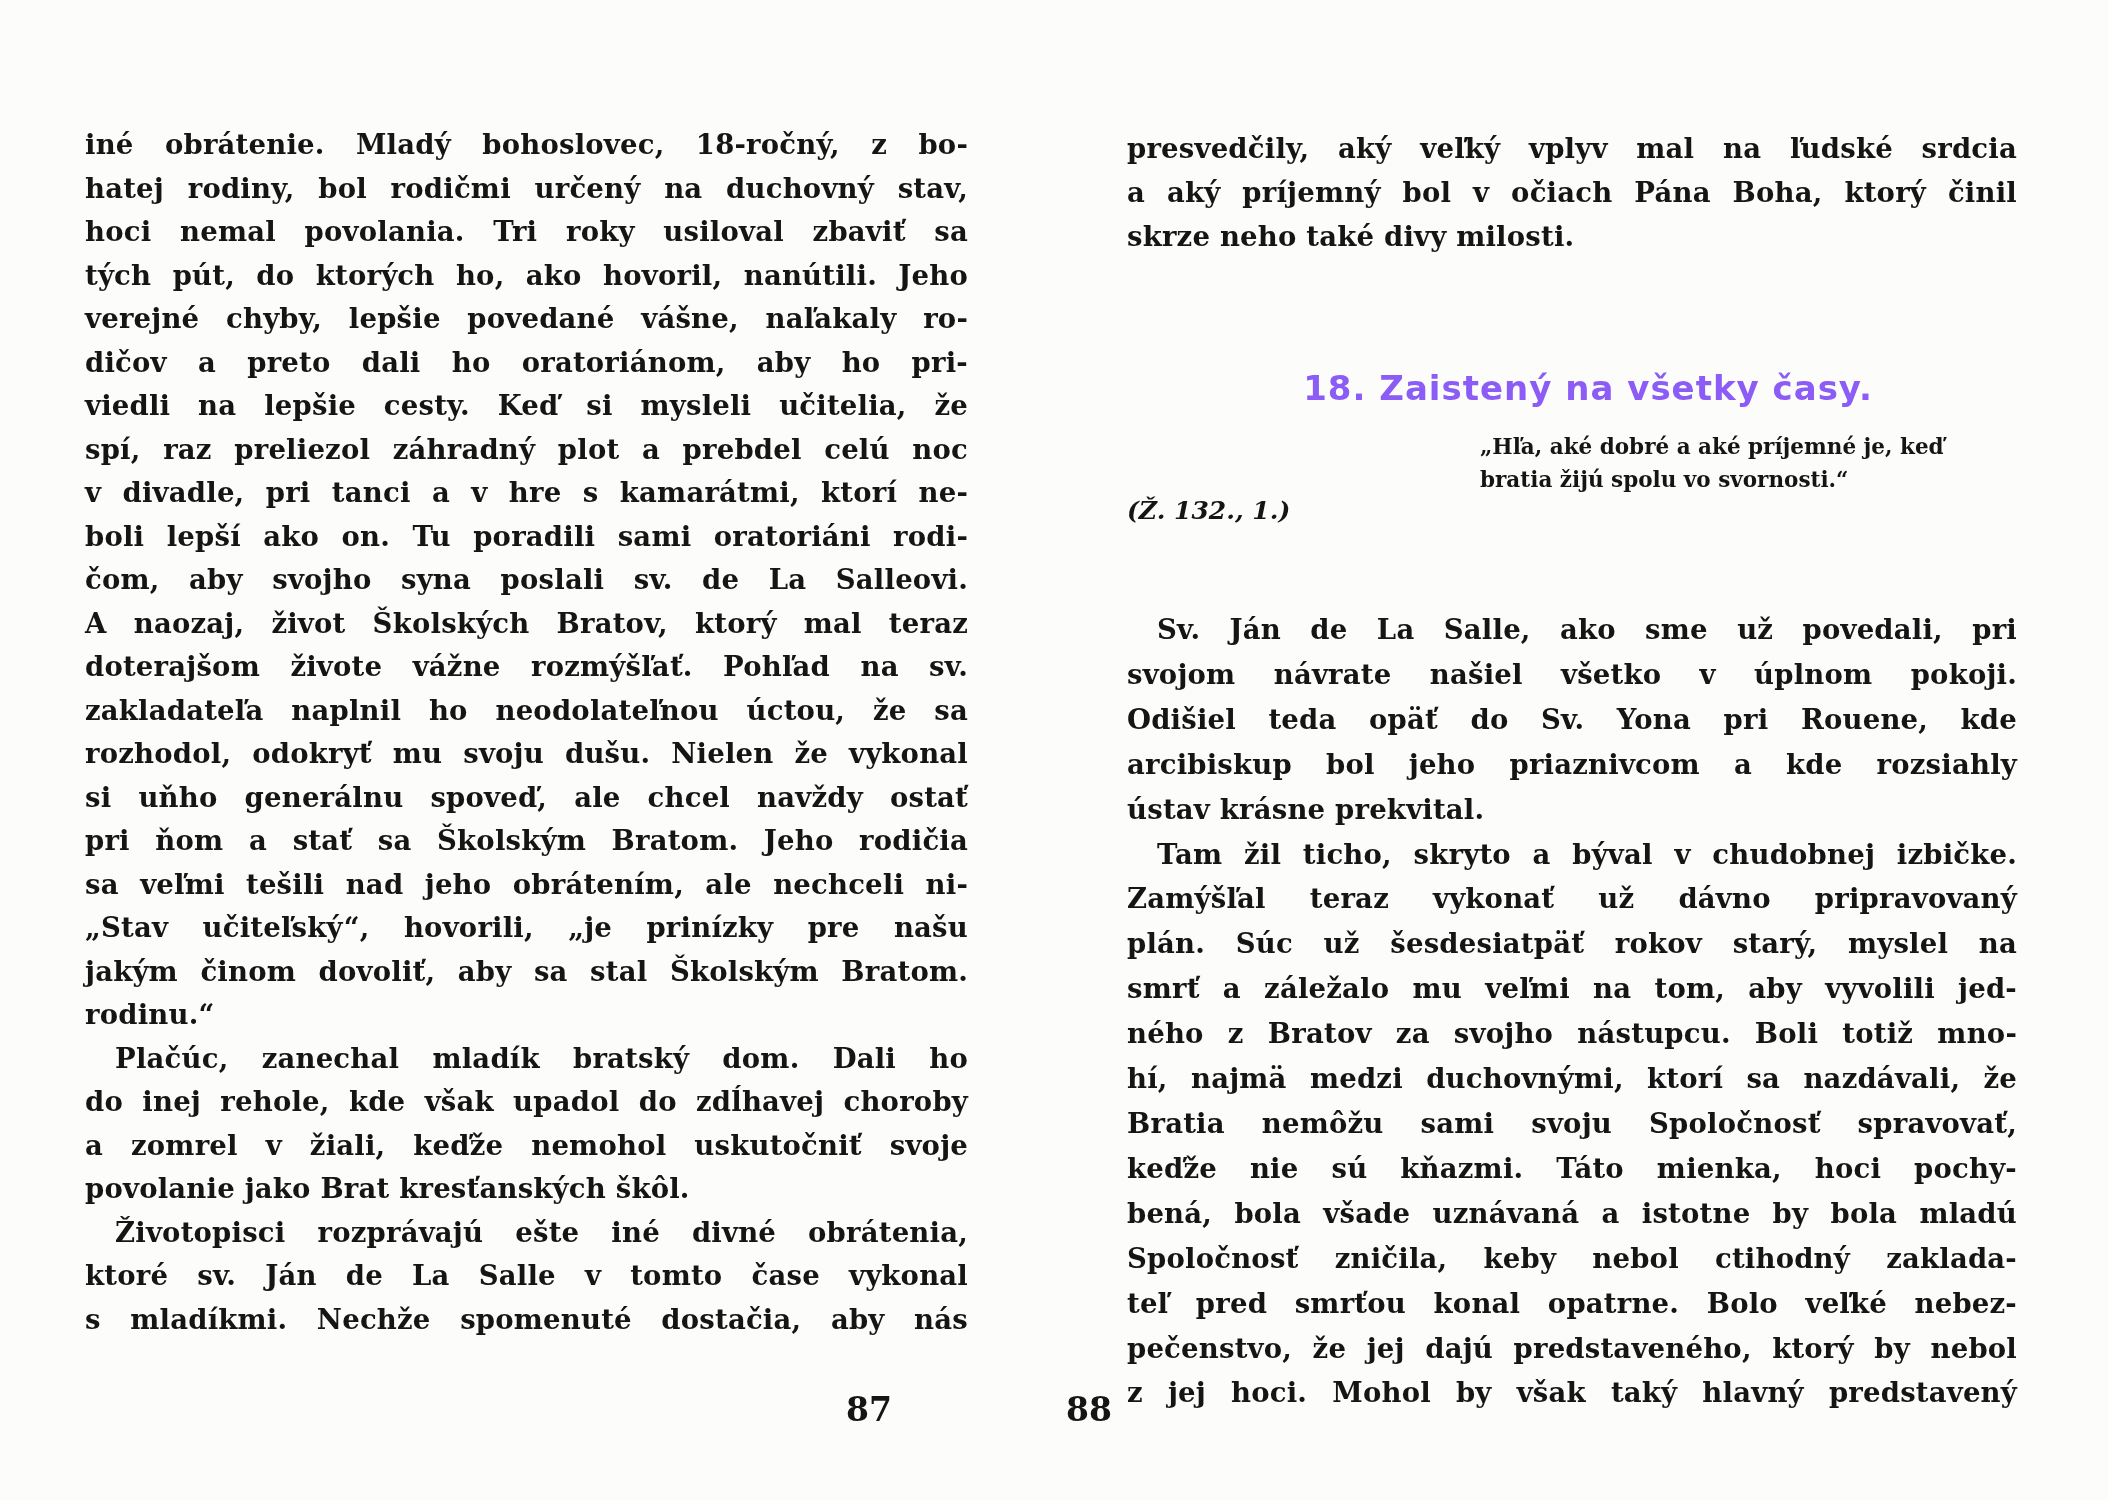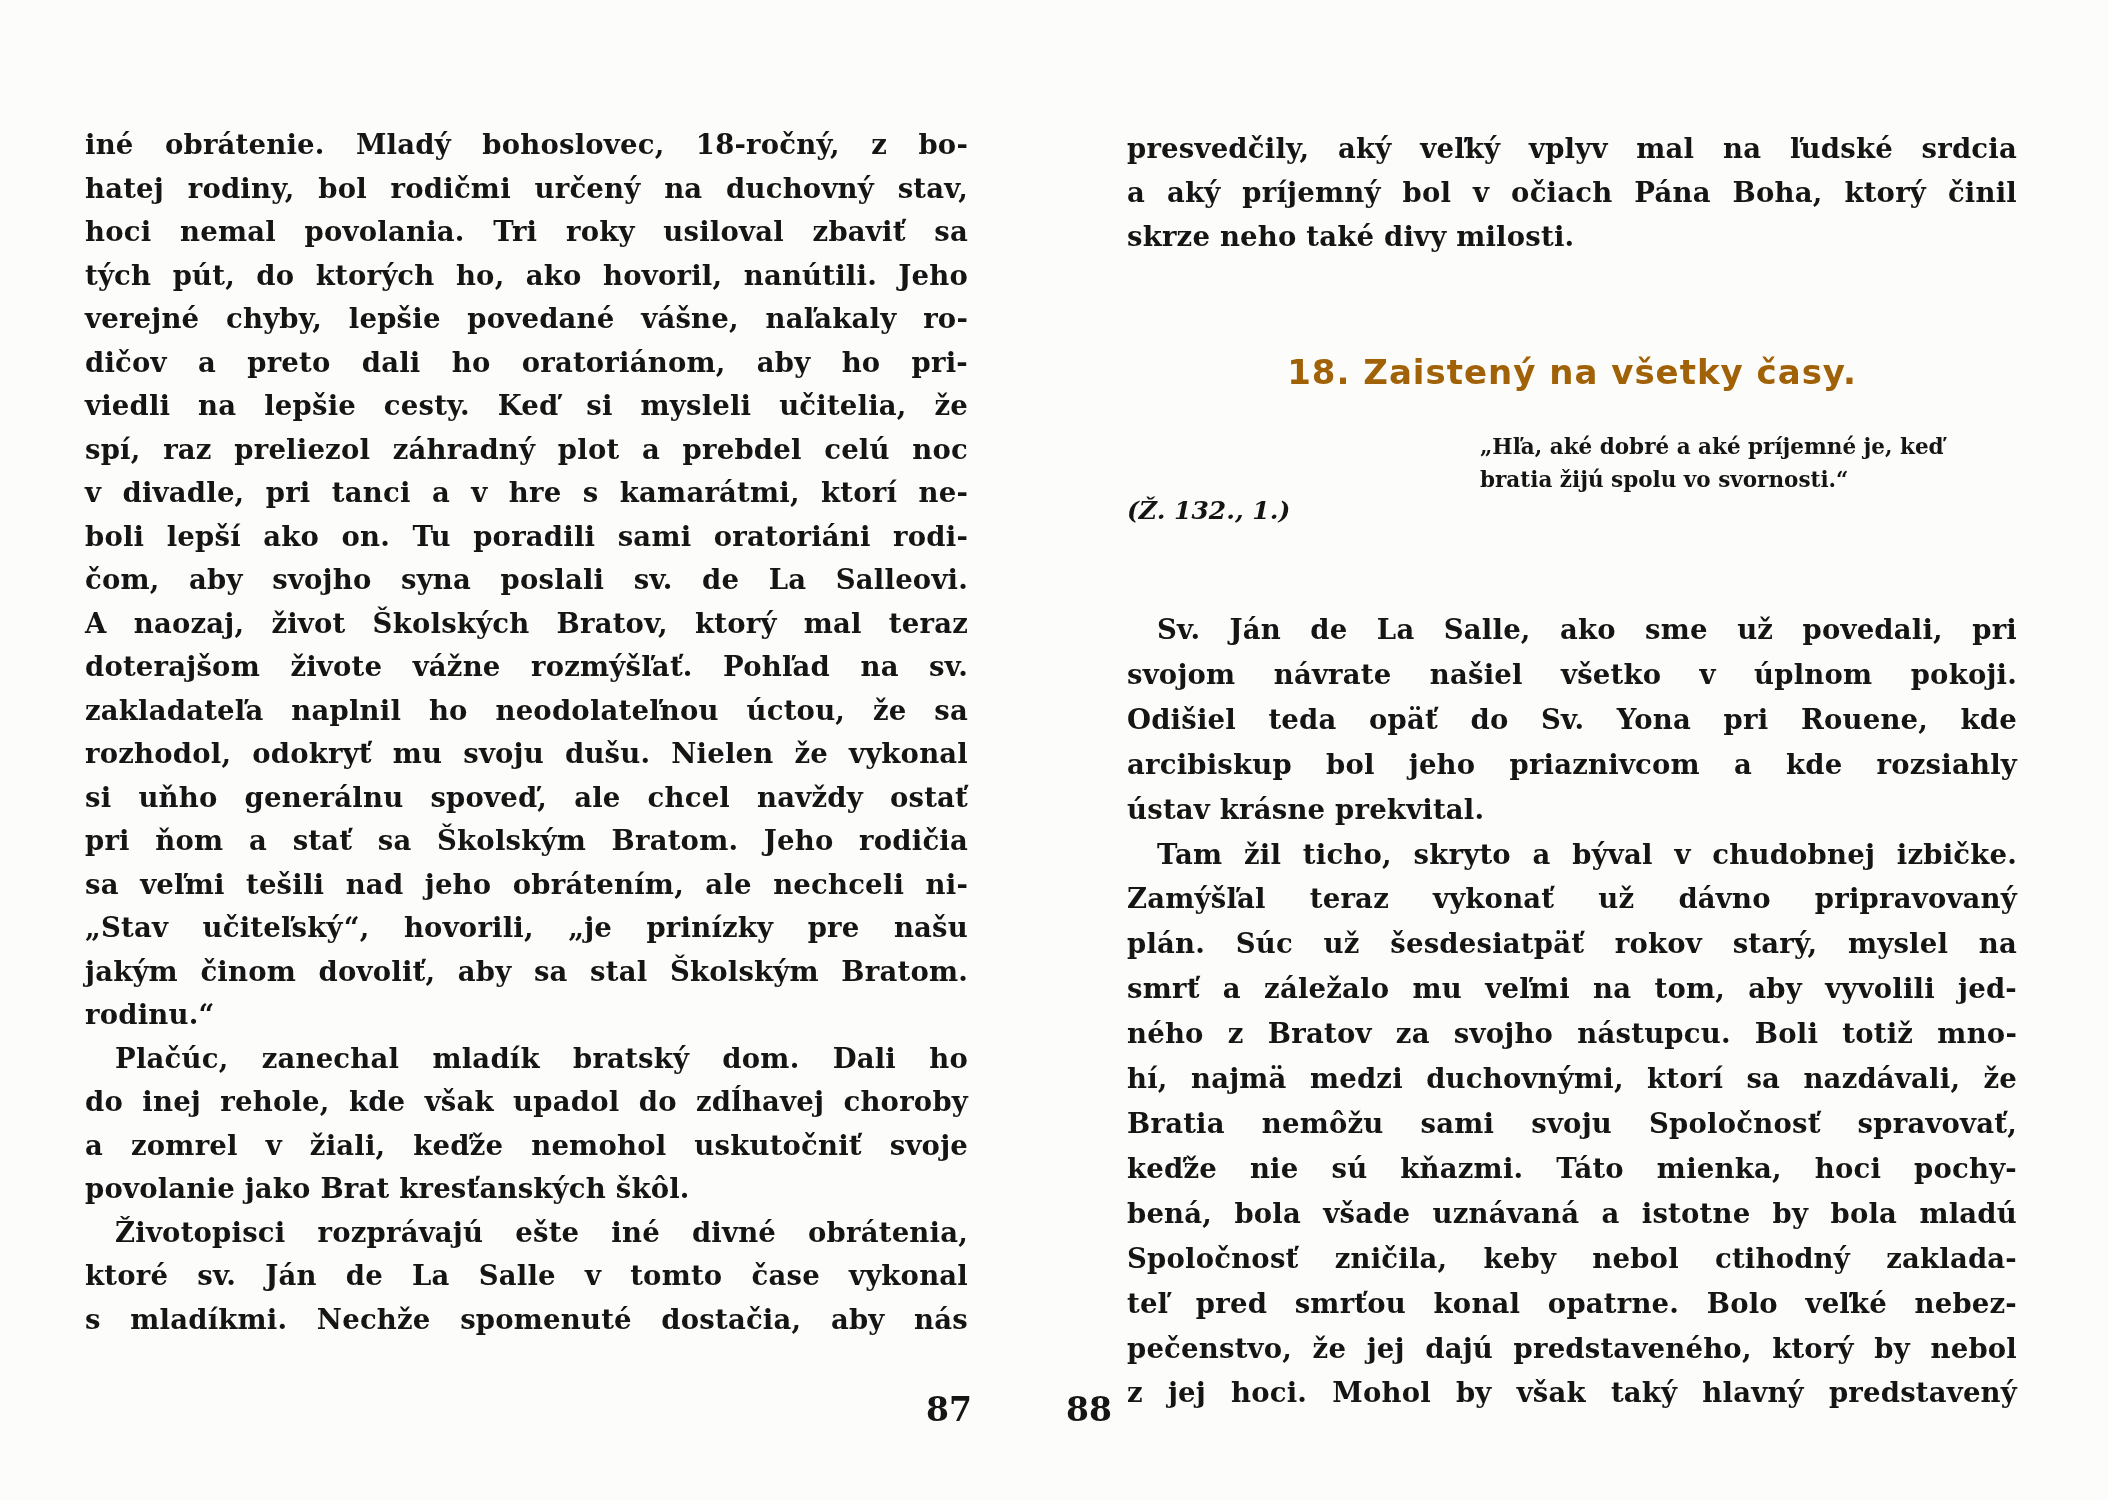--- a/index.html
+++ b/index.html
@@ -17,39 +17,39 @@
   .col-left{left:85px;top:84px;width:883px;line-height:43.5px;}
   .col-right-intro{left:1127px;top:87px;width:890px;line-height:44px;}
   .col-right-body{left:1127px;top:568px;width:890px;line-height:44.9px;}
   .line{
     text-align:justify;text-align-last:justify;
     white-space:normal;
   }
   .line.lastline{text-align-last:left;}
   .line.indent{text-indent:30px;}
   .chapter-heading{
-    position:absolute;left:1127px;top:350px;width:890px;margin:0;
+    position:absolute;left:1127px;top:350px;width:890px;margin:16px;
     font-family:"DejaVu Sans","Liberation Sans",sans-serif;
     font-weight:700;font-size:34px;line-height:44px;
-    text-align:center;letter-spacing:1px;color:#a16207;
+    text-align:center;letter-spacing:1px;color:#8b5cf6;
   }
   .quote-block{
     position:absolute;left:1480px;top:430px;width:570px;
     font-size:21.5px;font-weight:700;line-height:33px;
   }
   .quote-block .line{text-align:left;text-align-last:left;}
   .attribution{
     position:absolute;left:1127px;top:496px;width:723px;
     text-align:left;font-style:italic;font-weight:700;font-size:25px;line-height:30px;
   }
   .pagenum{
     position:absolute;top:1390px;
     font-size:33px;font-weight:700;line-height:40px;text-align:center;
   }
-  .pagenum-left{left:912px;width:74px;}
+  .pagenum-left{left:832px;width:74px;}
   .pagenum-right{left:1052px;width:74px;}
 </style>
 </head>
 <body>
 
 <div class="page-col textcol col-left">
   <div>
       <div class="line">iné obrátenie. Mladý bohoslovec, 18-ročný, z bo-</div>
       <div class="line">hatej rodiny, bol rodičmi určený na duchovný stav,</div>
       <div class="line">hoci nemal povolania. Tri roky usiloval zbaviť sa</div>

